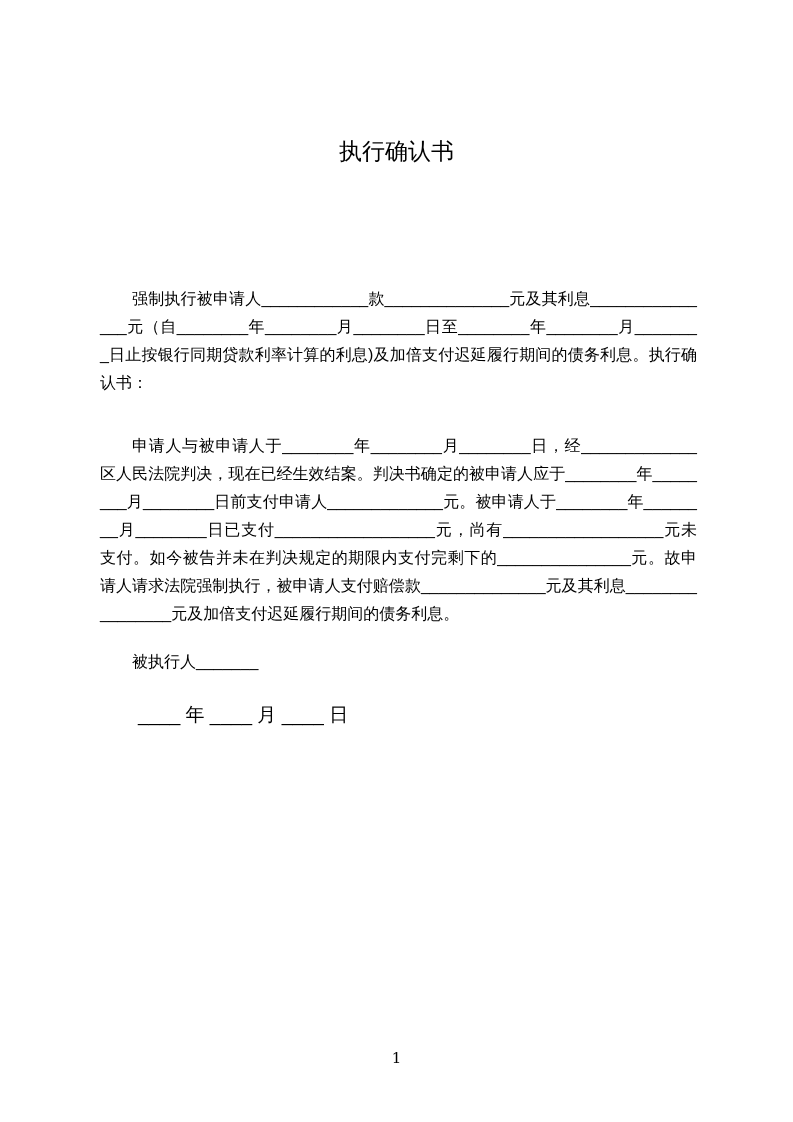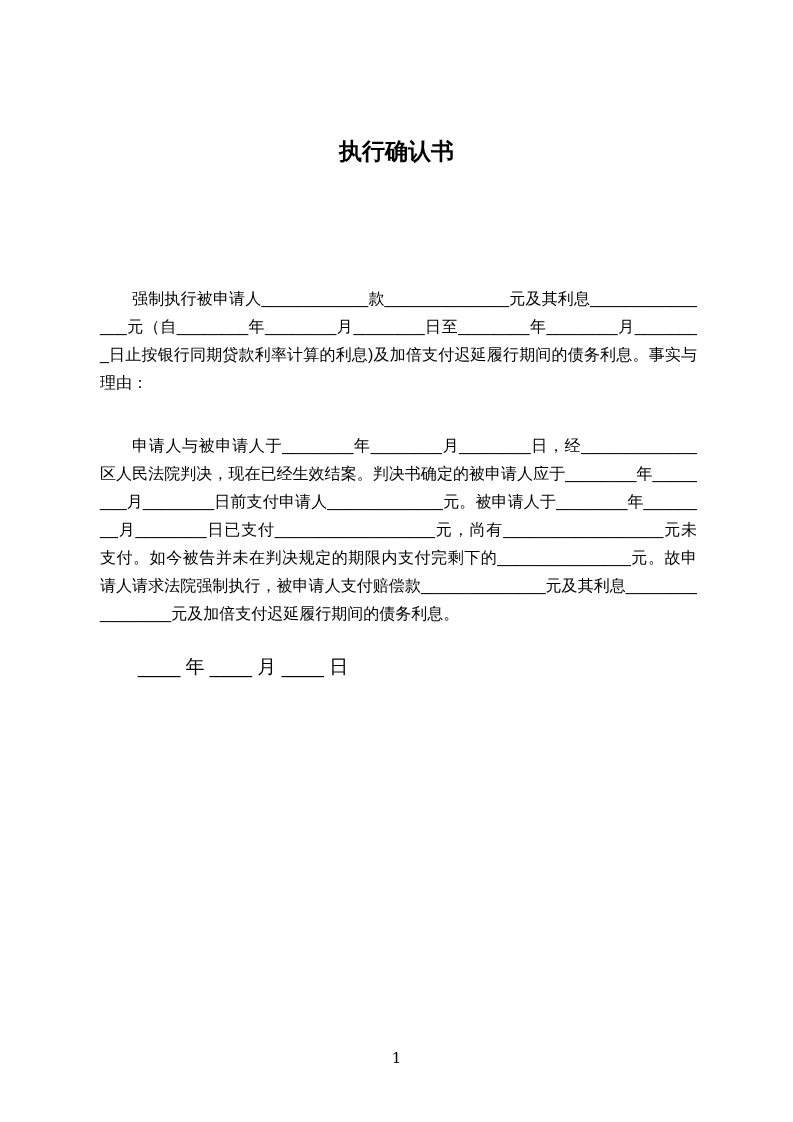--- a/index.html
+++ b/index.html
@@ -13,21 +13,21 @@
     height: 1122px;
     margin: 0 auto;
     background: #ffffff;
     color: #000000;
     font-family: "Liberation Sans", sans-serif;
     overflow: hidden;
   }
   .doc-title {
     margin: 138px 97px 0 97px;
     font-size: 23px;
-    font-weight: bold;
+    font-weight: normal;
     line-height: 27px;
     text-align: center;
   }
   .para {
     margin: 0 96px 0 100px;
     font-size: 16px;
     line-height: 28px;
     text-align: justify;
     text-indent: 2em;
     word-break: break-all;
@@ -56,21 +56,22 @@
     font-size: 15px;
     line-height: 20px;
   }
 </style>
 </head>
 <body>
 
 <div class="page">
   <h1 class="doc-title">执行确认书</h1>
 
-  <p class="para para-1">强制执行被申请人____________款______________元及其利息_______________元（自________年________月________日至________年________月________日止按银行同期贷款利率计算的利息)及加倍支付迟延履行期间的债务利息。事实与理由：</p>
+  <p class="para para-1">强制执行被申请人____________款______________元及其利息_______________元（自________年________月________日至________年________月________日止按银行同期贷款利率计算的利息)及加倍支付迟延履行期间的债务利息。执行确认书：</p>
 
   <p class="para para-2">申请人与被申请人于________年________月________日，经_____________区人民法院判决，现在已经生效结案。判决书确定的被申请人应于________年________月________日前支付申请人_____________元。被申请人于________年________月________日已支付__________________元，尚有__________________元未支付。如今被告并未在判决规定的期限内支付完剩下的_______________元。故申请人请求法院强制执行，被申请人支付赔偿款______________元及其利息________________元及加倍支付迟延履行期间的债务利息。</p>
 
+  <p class="sig-line">被执行人_______</p>
 
   <p class="date-line">____ 年 ____ 月 ____ 日</p>
 
   <div class="page-number">1</div>
 </div>
 
 </body></html>

